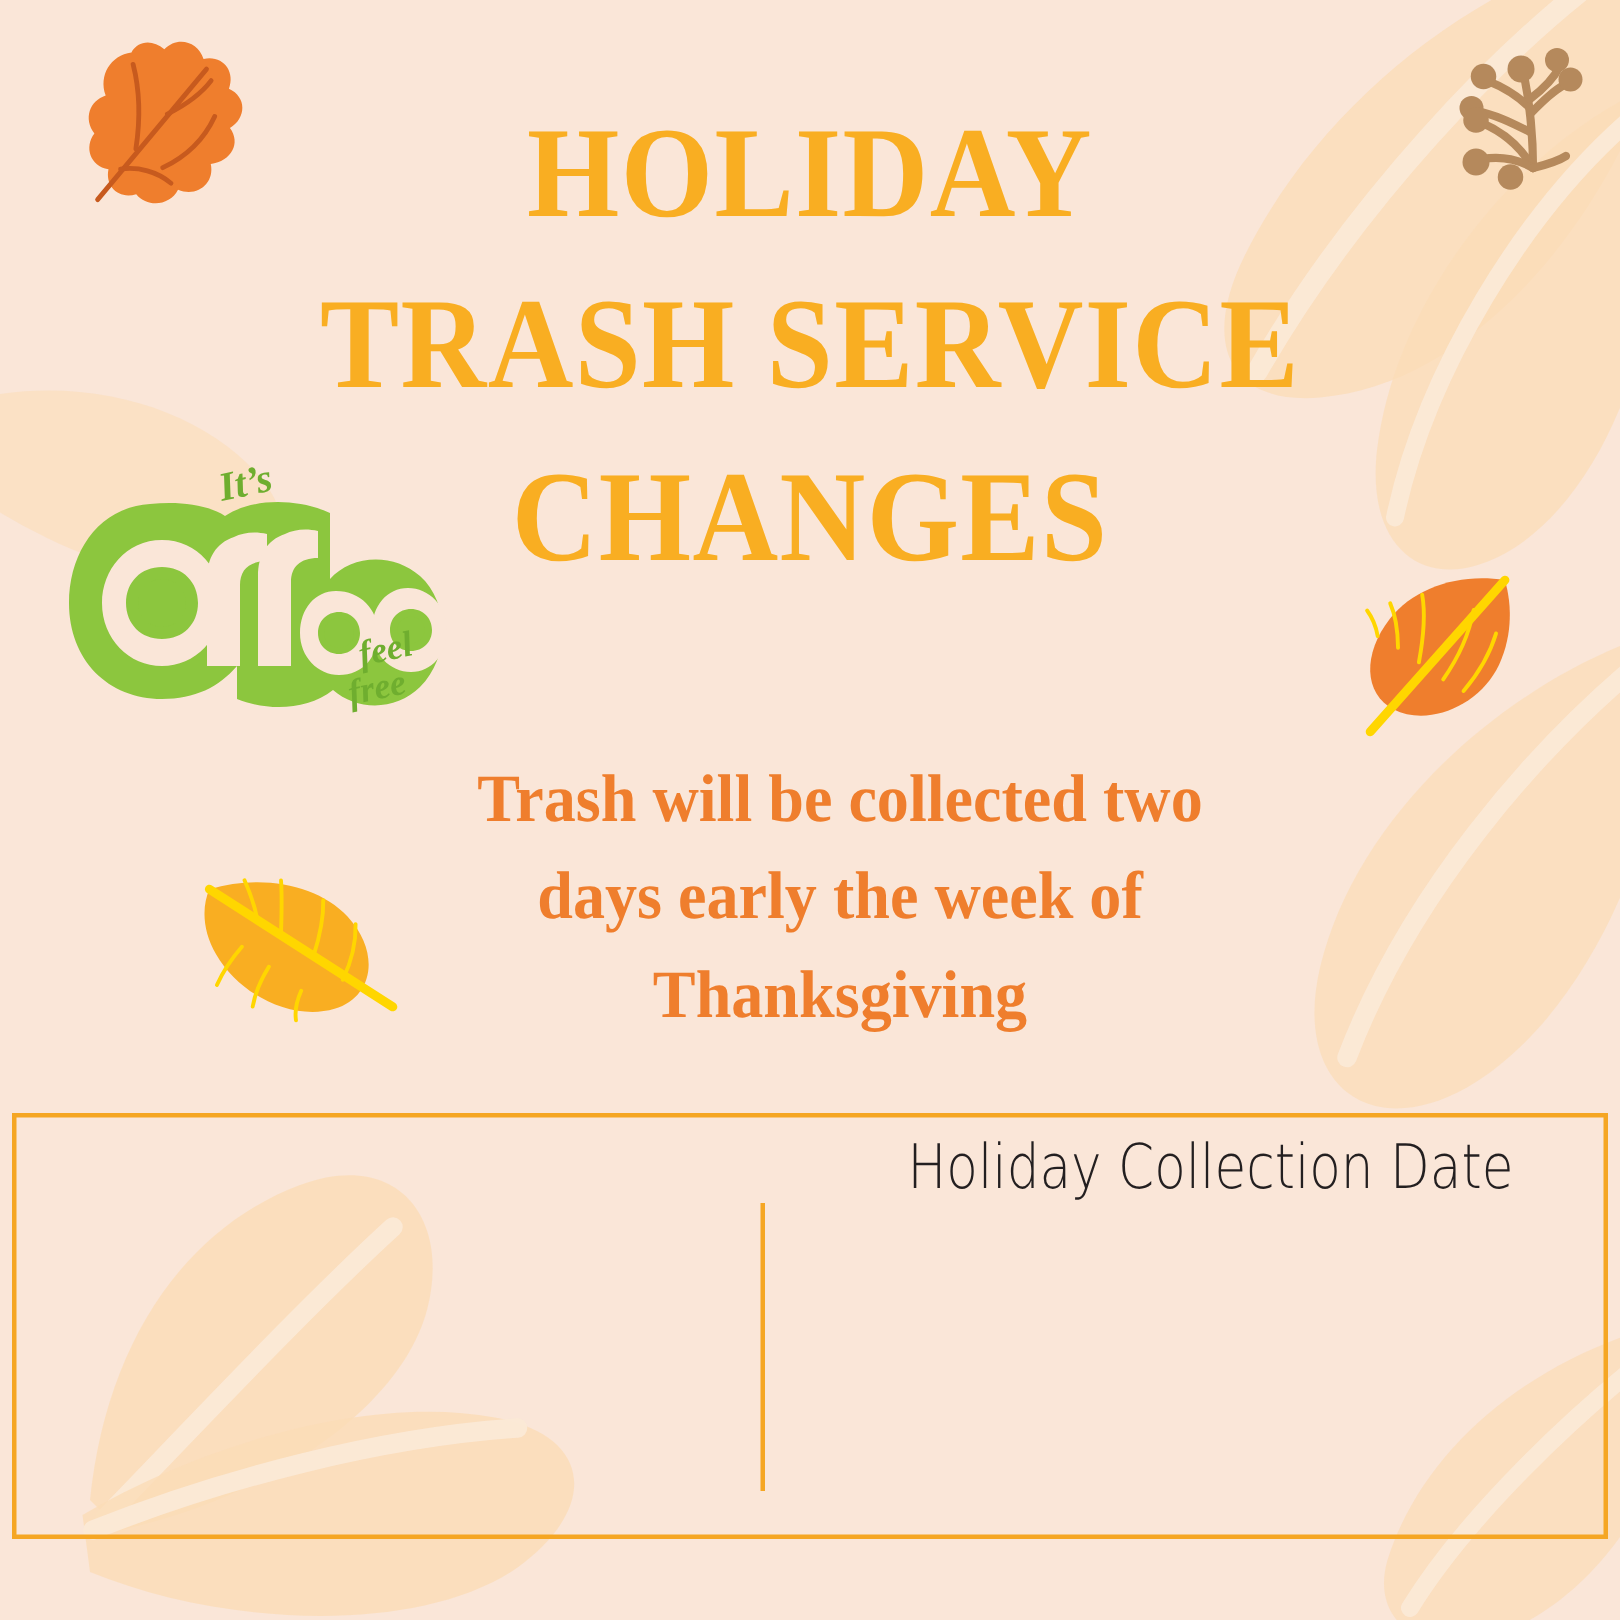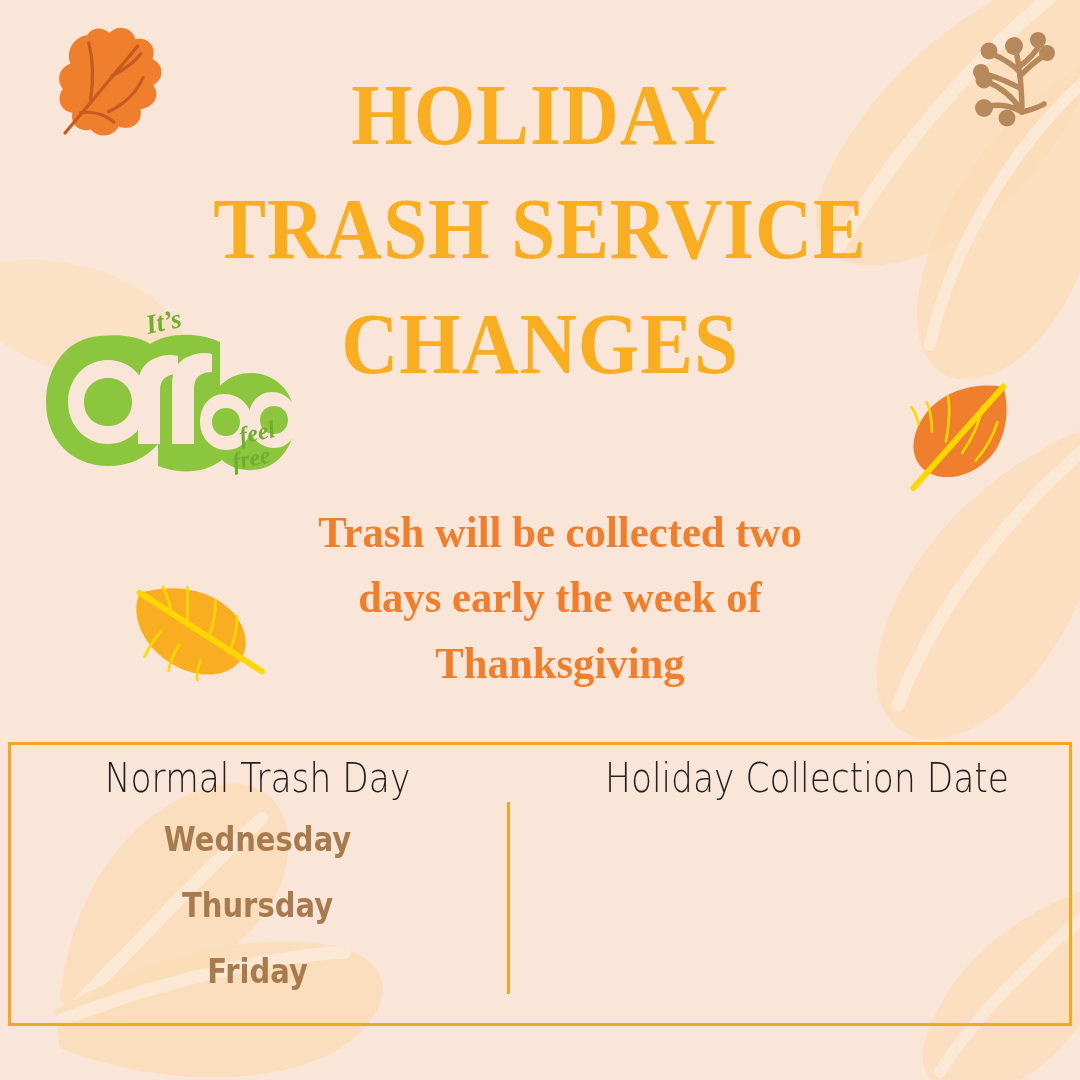--- a/index.html
+++ b/index.html
@@ -348,27 +348,19 @@
 
     <div id="subtitle-block">
       <span class="sline">Trash will be collected two</span>
       <span class="sline">days early the week of</span>
       <span class="sline">Thanksgiving</span>
     </div>
 
     <div id="schedule-table"></div>
     <div id="schedule-divider"></div>
 
-    <div class="col" id="col-normal">
-      <div class="col-header">Normal Trash Day</div>
-      <div class="col-rows">
-        <div class="col-row">Wednesday</div>
-        <div class="col-row">Thursday</div>
-        <div class="col-row">Friday</div>
-      </div>
-    </div>
 
     <div class="col" id="col-holiday">
       <div class="col-header">Holiday Collection Date</div>
     </div>
 
   </div>
 </div>
 
 </body></html>

